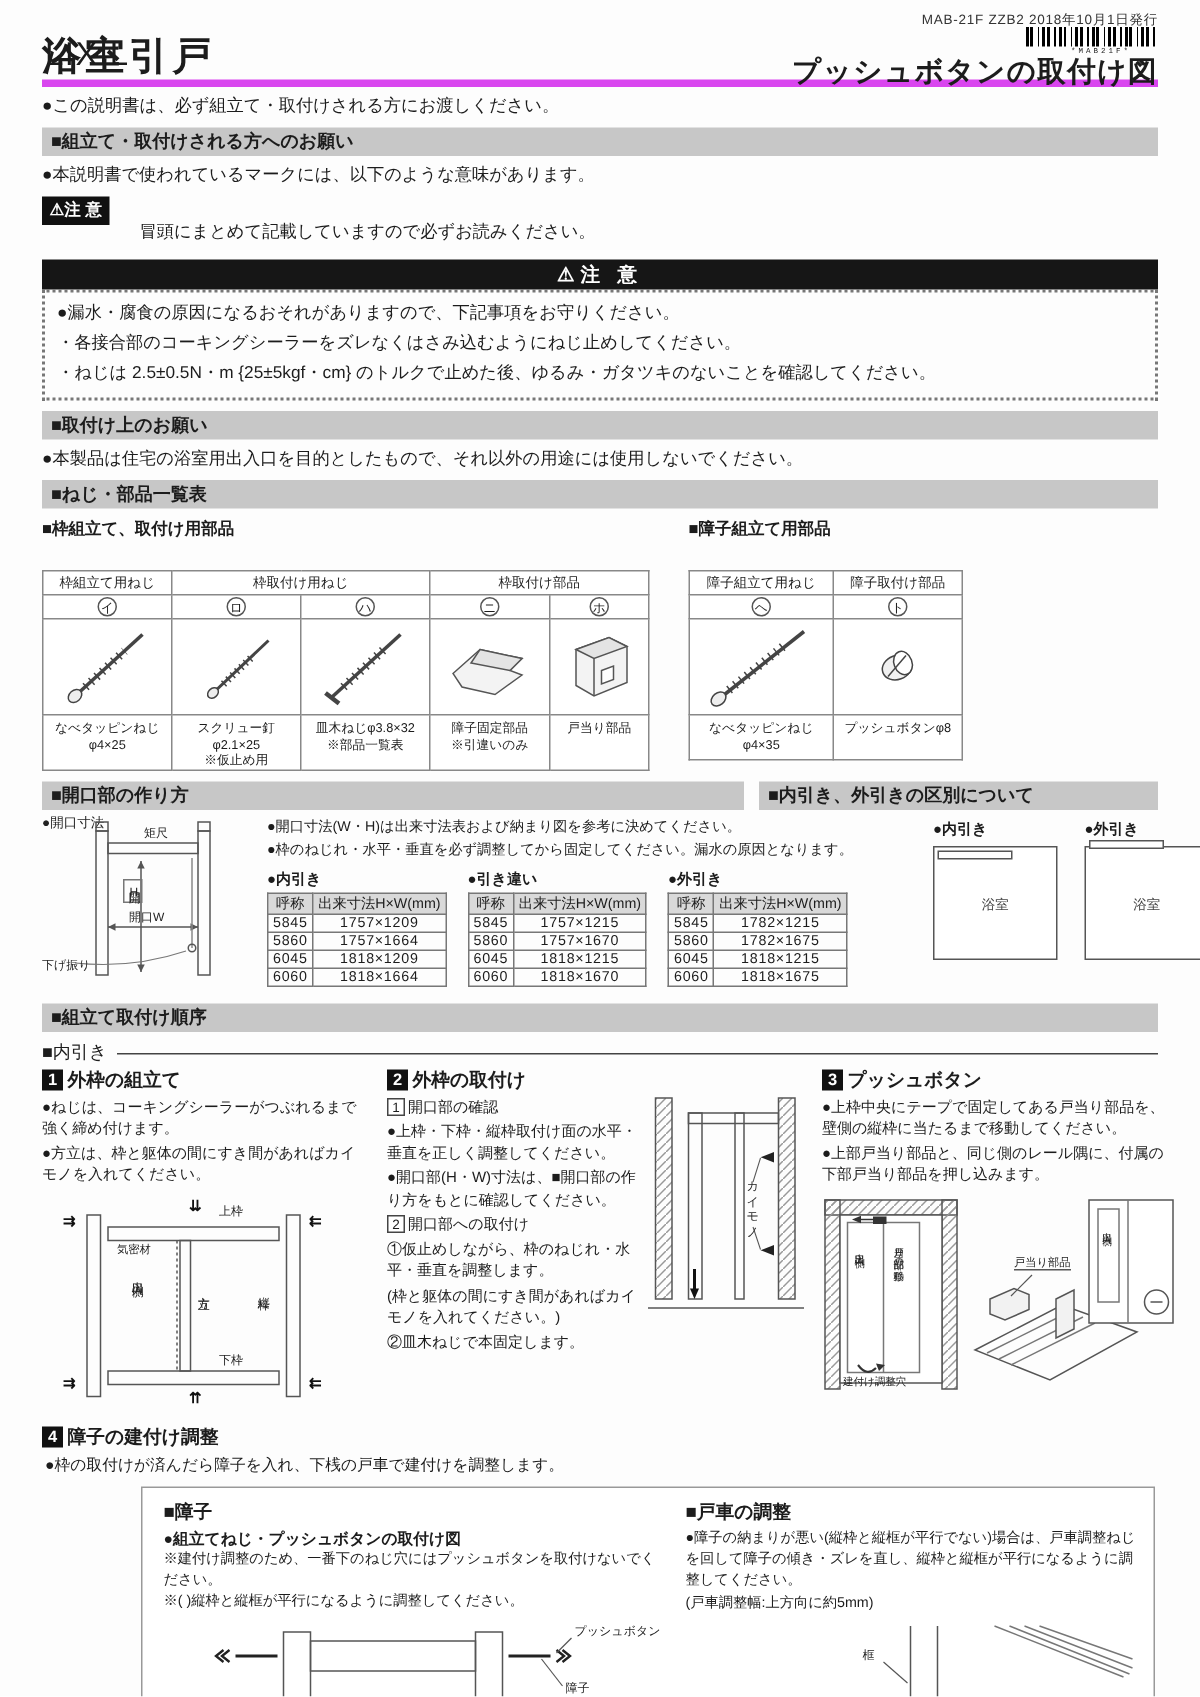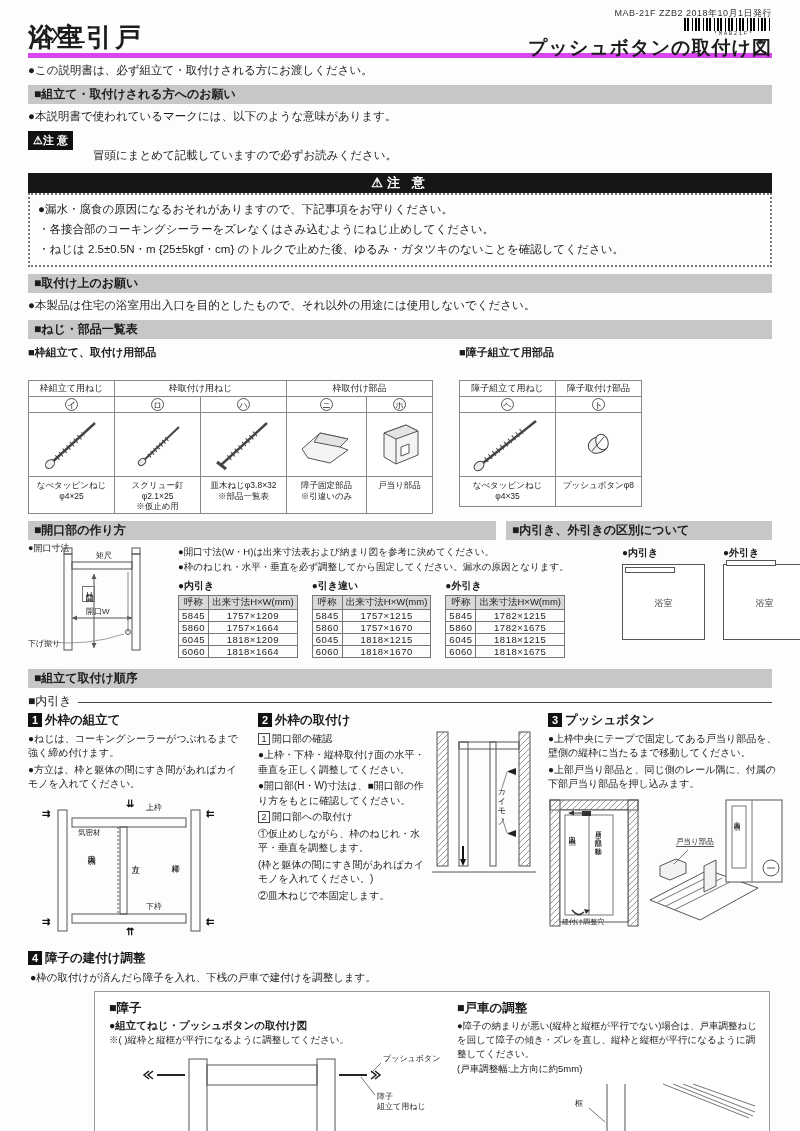--- a/index.html
+++ b/index.html
@@ -504,20 +504,21 @@
     <span class="snum">4</span>
     <span>障子の建付け調整</span>
   </div>
   <div class="t" style="font-size:10.5px;margin-left:2px">●枠の取付けが済んだら障子を入れ、下桟の戸車で建付けを調整します。</div>
 
   <div class="s4box">
 
     <div class="s4col" style="width:330px;flex:none">
       <div class="s4h">■障子</div>
       <div class="s4s">●組立てねじ・プッシュボタンの取付け図</div>
+      <div class="s4n">※建付け調整のため、一番下のねじ穴にはプッシュボタンを取付けないでください。</div>
       <div class="s4n">※( )縦枠と縦框が平行になるように調整してください。</div>
       <div class="fig" style="width:320px;height:198px;margin-top:4px">
         <svg width="320" height="198" style="position:absolute;left:0;top:0">
           <rect x="80" y="8" width="18" height="180" fill="none" stroke="#555"></rect>
           <rect x="208" y="8" width="18" height="180" fill="none" stroke="#555"></rect>
           <rect x="98" y="14" width="110" height="20" fill="none" stroke="#555"></rect>
           <rect x="98" y="92" width="110" height="20" fill="none" stroke="#555"></rect>
           <rect x="98" y="164" width="110" height="14" fill="none" stroke="#555"></rect>
           <g stroke="#222" stroke-width="2">
             <line x1="48" y1="24" x2="76" y2="24"></line>

